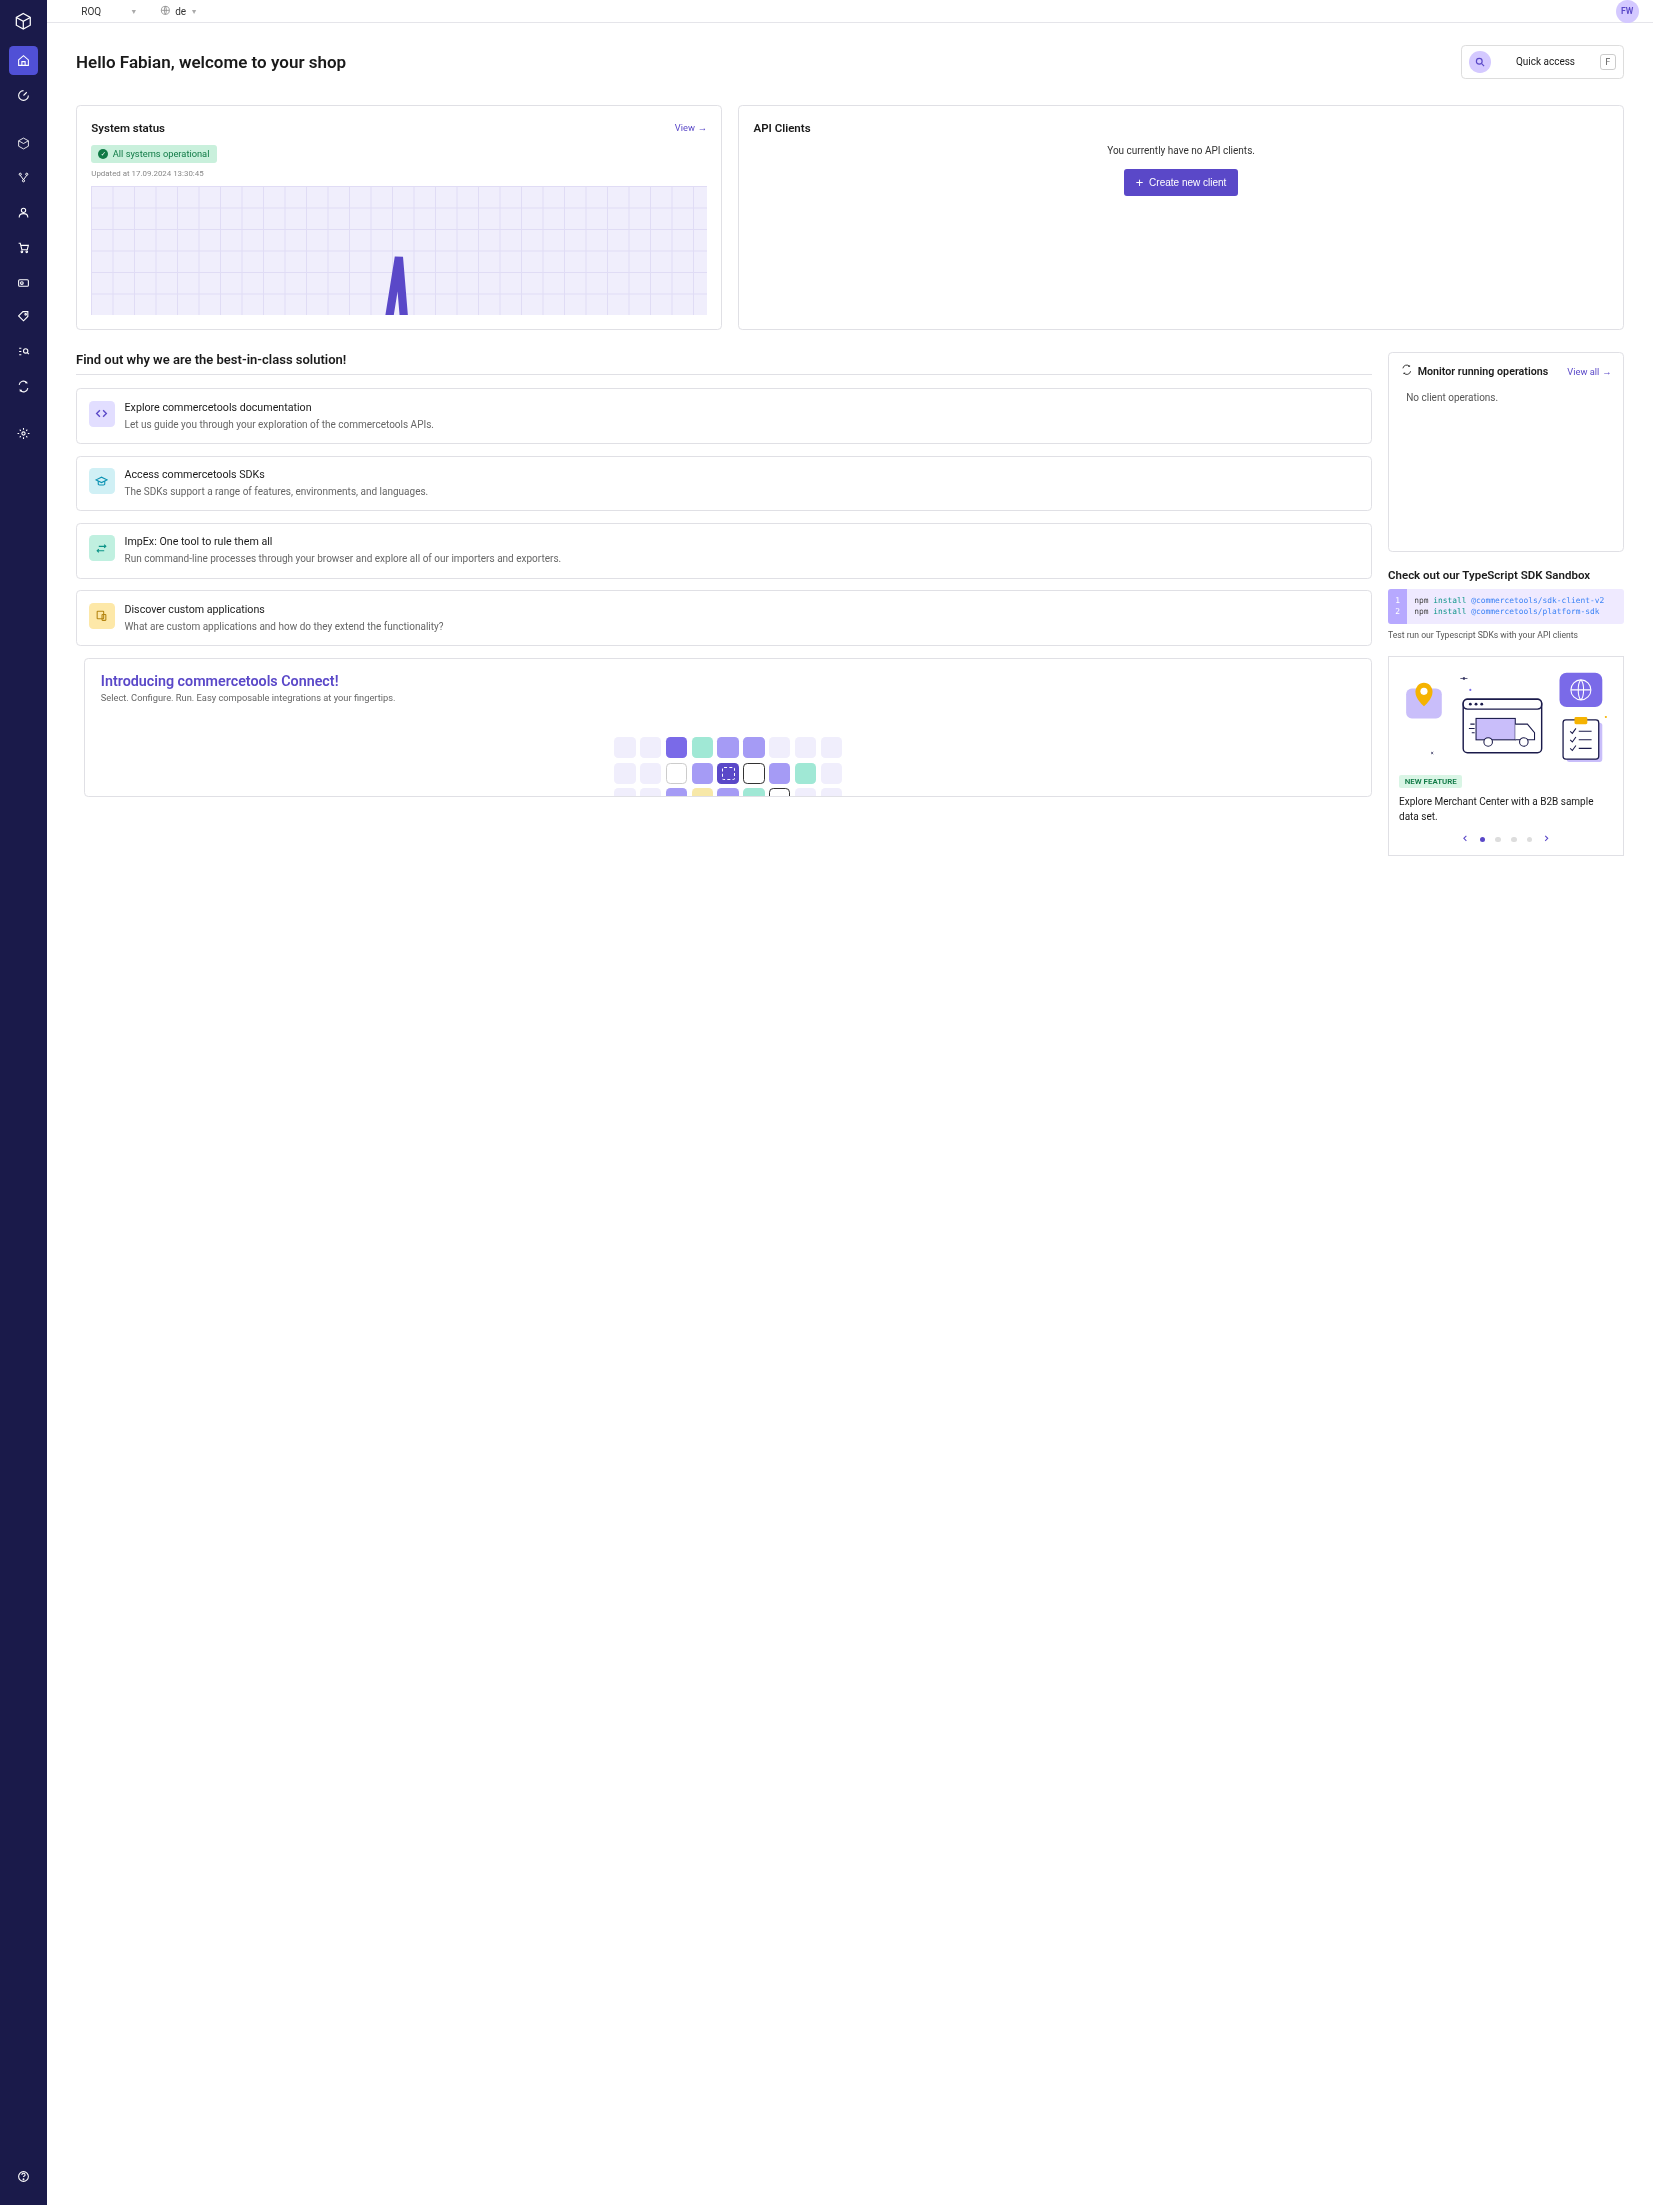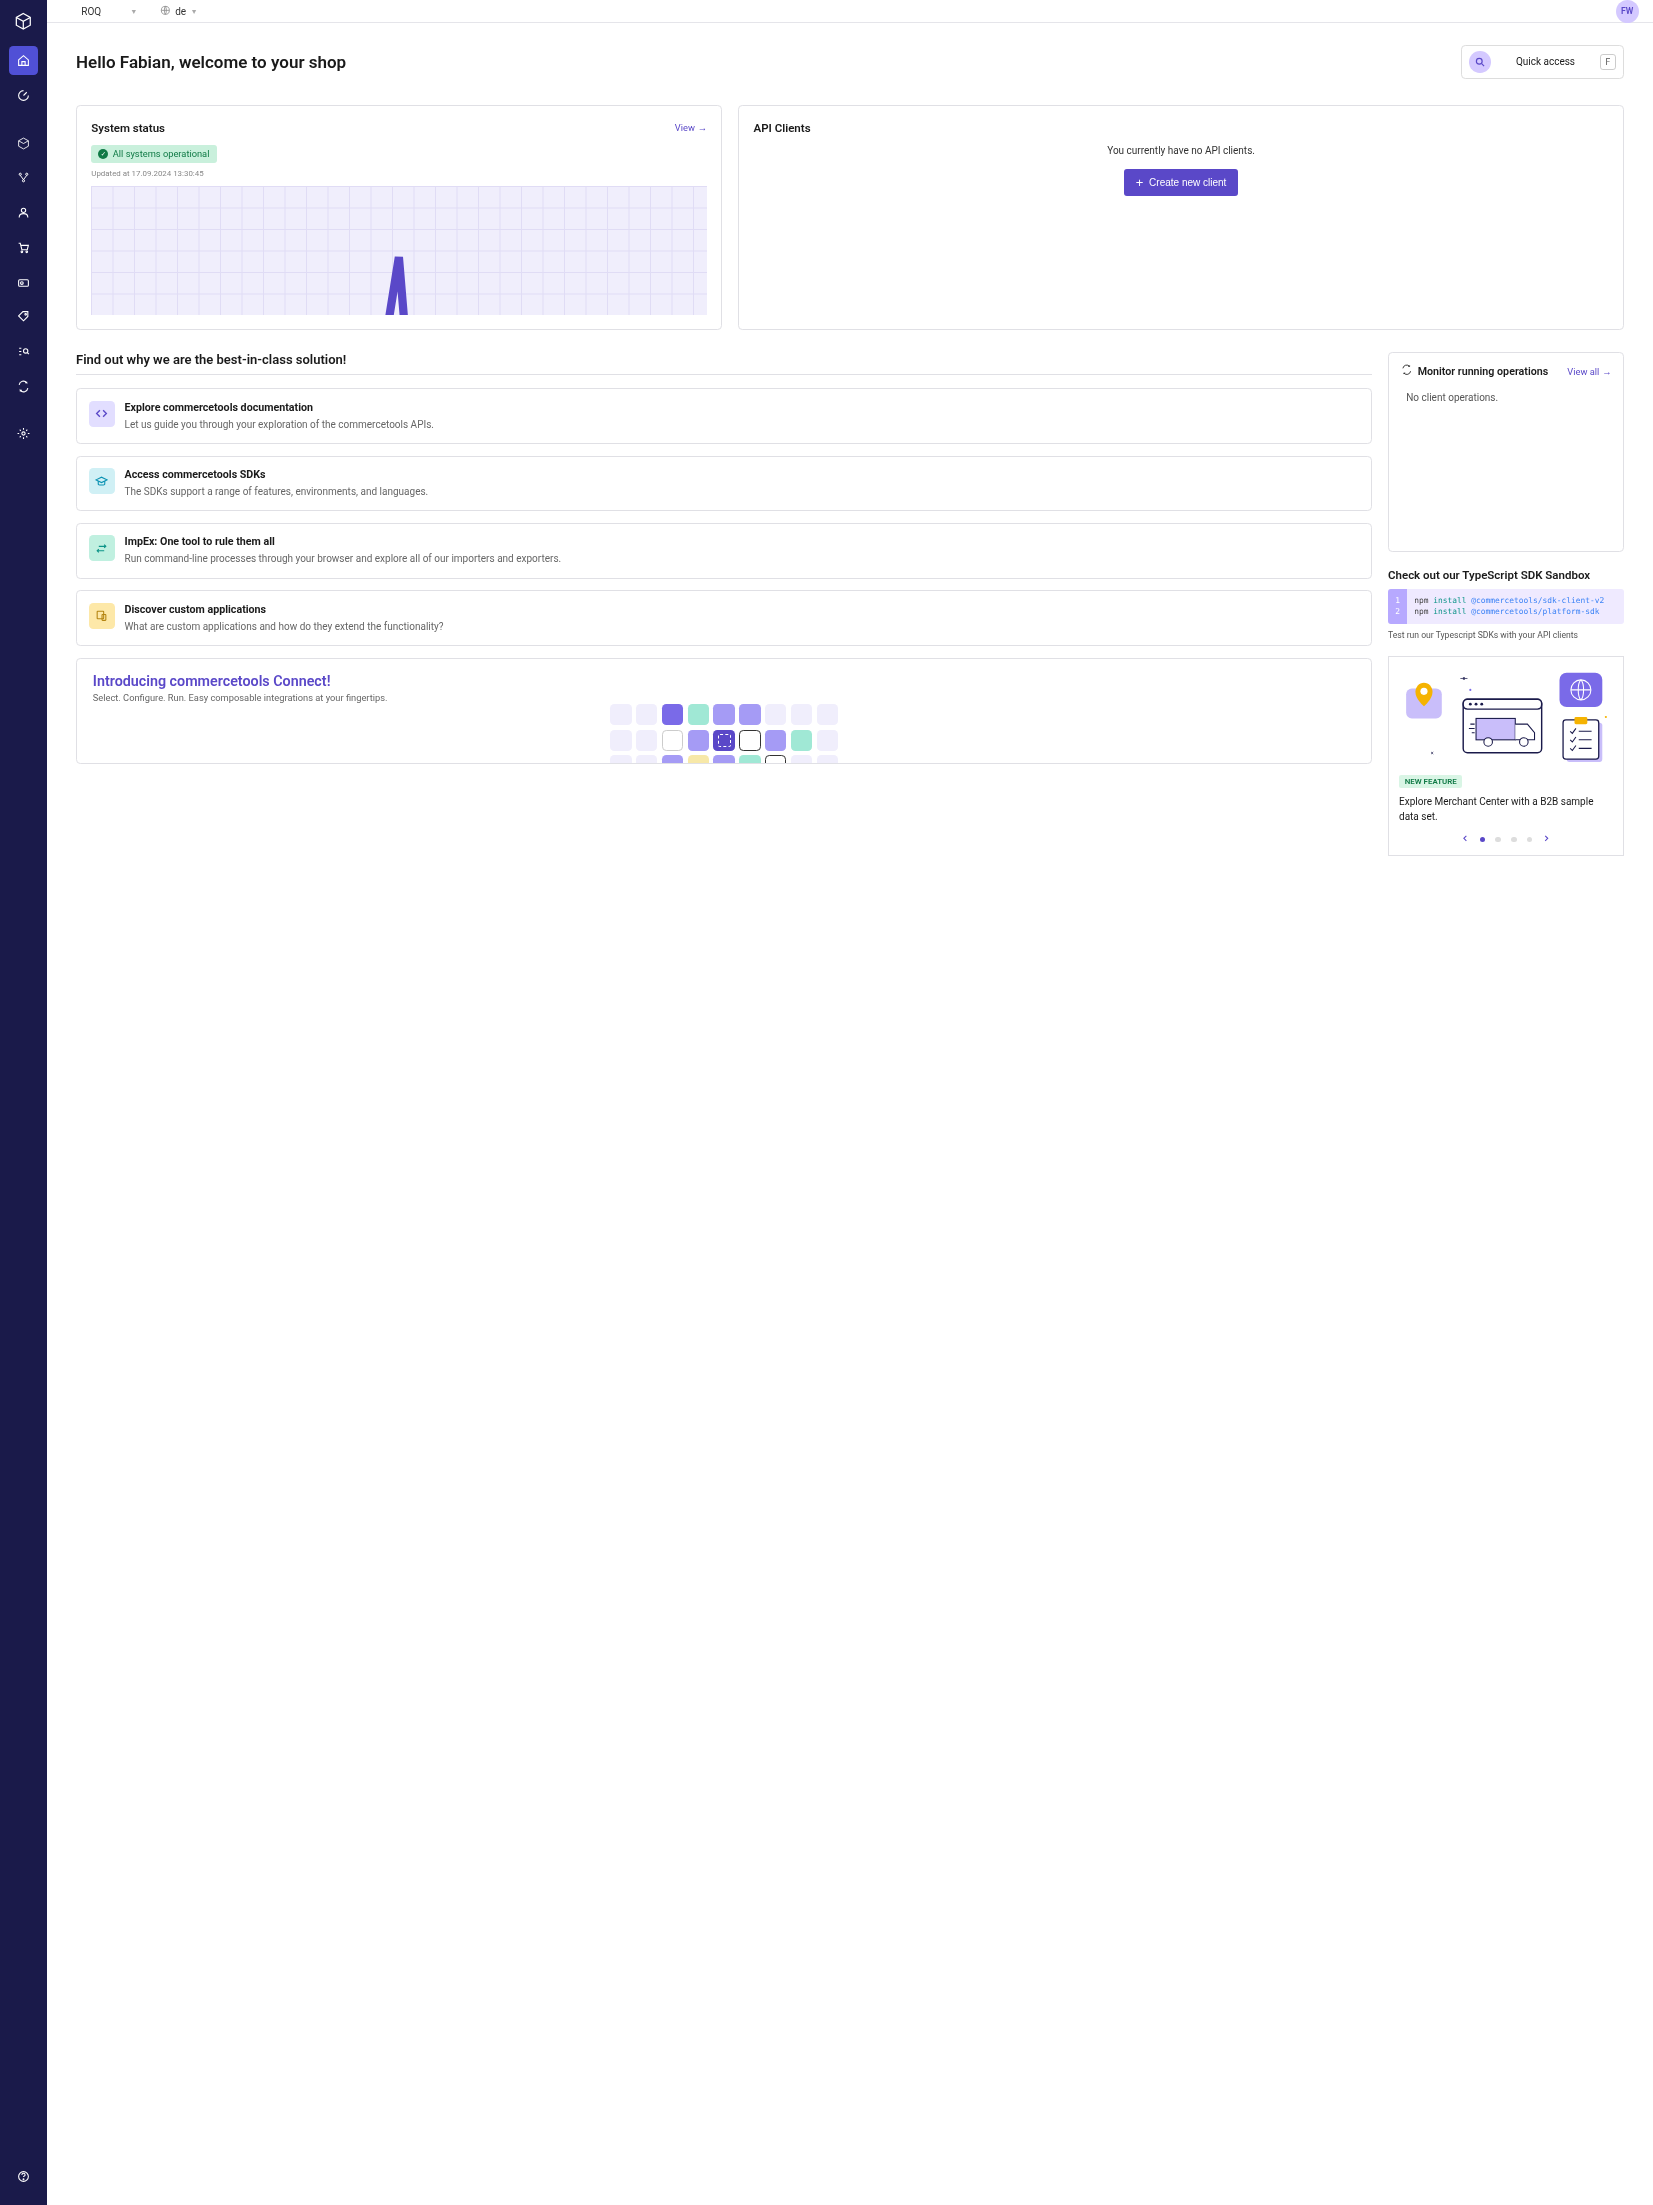--- a/index.html
+++ b/index.html
@@ -135,25 +135,25 @@
   }
   .link-card .icon-box {
     width:26px;height:26px;border-radius:4.3px;
     display:flex;align-items:center;justify-content:center;
     flex-shrink:0;
   }
   .ib-purple { background:#e2deff; color:#5a48c8; }
   .ib-blue   { background:#d0f0f5; color:#0891b2; }
   .ib-yellow { background:#fde8a8; color:#b48410; }
   .ib-teal   { background:#c0f0e0; color:#0d9488; }
-  .link-card h4 { font-size:10.7px; font-weight:700; margin-bottom:2.9px; }
+  .link-card h4 { font-size:10.7px; font-weight:400; margin-bottom:2.9px; }
   .link-card p  { font-size:10px; color:#666; line-height:1.5; }
   .connect-card {
     border:0.7px solid #e0e0e5; border-radius:4.3px; padding:14.3px 15.8px 0 15.8px;
-    position:relative; overflow:hidden; height:106px;
+    position:relative; overflow:hidden; height:139px;margin-left:8px;
   }
   .connect-card h3 { color:#5a48c8; font-size:14.3px; font-weight:600; margin-bottom:2.9px; }
   .connect-card p  { color:#666; font-size:9.3px; }
   .connect-grid { position:absolute; left:36px; right:36px; bottom:-14.3px; display:flex; flex-direction:column; gap:4.3px; align-items:center; }
   .connect-grid .row { display:flex; gap:4.3px; }
   .sq { width:21.5px;height:21.5px;border-radius:4.3px; }
   .sq-purple{background:#a59bf5;} .sq-dpurple{background:#7a6ae8;}
   .sq-teal{background:#a0e8d5;} .sq-yellow{background:#f7e8a8;}
   .sq-faint{background:#f0eefc;} .sq-white{background:#fff;border:1.4px solid #333;}
   .sq-scan{background:#5a48c8;position:relative;}

